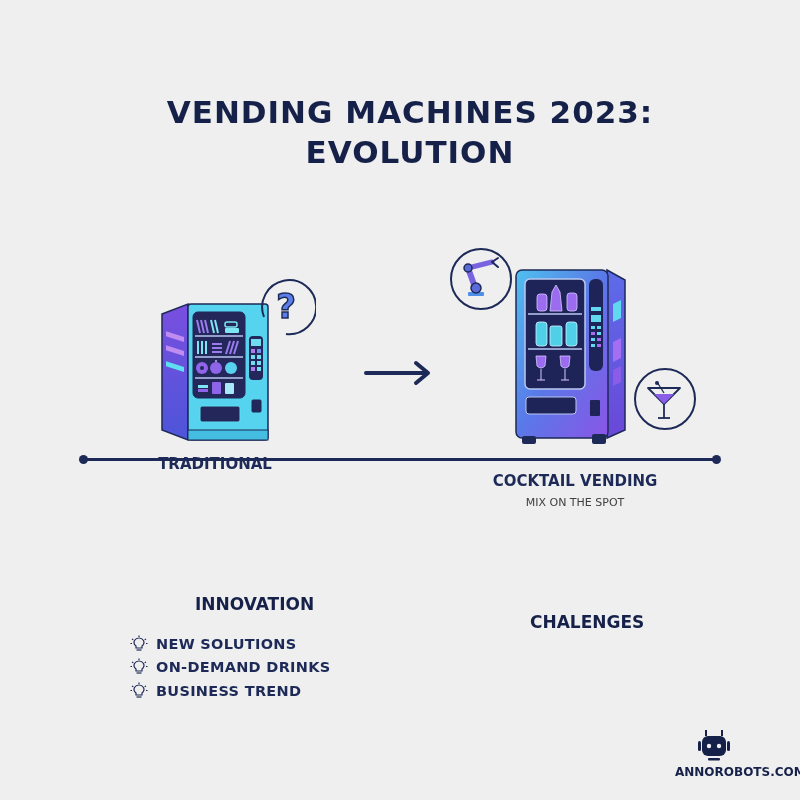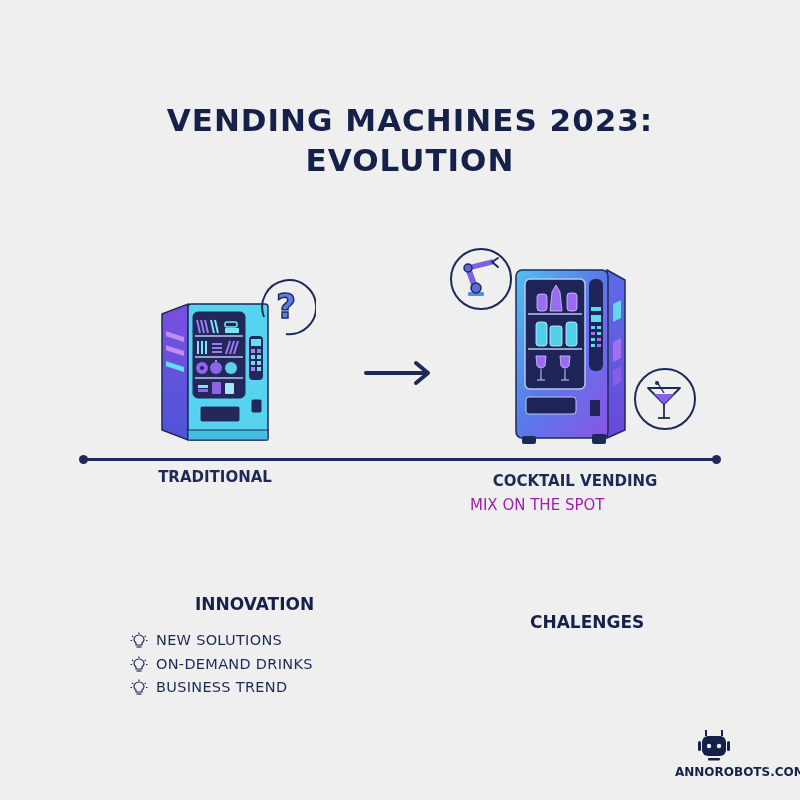--- a/index.html
+++ b/index.html
@@ -4,32 +4,32 @@
 <style>
   * { box-sizing: border-box; margin: 0; padding: 0; }
   html, body { width: 800px; height: 800px; overflow: hidden; }
   body {
     background: #efefef;
     font-family: "DejaVu Sans", sans-serif;
     color: #16214a;
     position: relative;
   }
   .title {
-    position: absolute; left: 0; top: 100px; width: 800px;
+    position: absolute; left: 0; top: 92px; width: 800px;
     text-align: center; font-weight: bold; font-size: 31px; line-height: 40px;
     letter-spacing: 1px; color: #16214a; padding-left: 20px;
   }
   .abs { position: absolute; }
   .timeline-line { position: absolute; left: 82px; top: 458px; width: 636px; height: 3px; background: #1d2a57; border-radius: 2px; }
   .timeline-dot { position: absolute; width: 9px; height: 9px; border-radius: 50%; background: #1d2a57; top: 455px; }
   .stage-label { position: absolute; font-weight: bold; font-size: 15px; color: #1d2a57; text-align: center; }
-  .stage-sub { position: absolute; font-size: 15px; color: #a21caf; }
+  .stage-sub { position: absolute; font-size: 11px; color: #404040; text-align: center; }
   .section-title { position: absolute; font-weight: bold; font-size: 17px; color: #16214a; margin-left: 32px; }
   .list { position: absolute; list-style: none; }
-  .list li { display: flex; align-items: flex-start; height: 23.5px; font-size: 14.5px; font-weight: normal; color: #1d2a57; letter-spacing: 0.3px; }
+  .list li { display: flex; align-items: center; height: 23.5px; font-size: 14.5px; font-weight: bold; color: #1d2a57; letter-spacing: 0.3px; }
   .list li .ic { width: 18px; height: 18px; margin-right: 8px; display: inline-block; }
   .brand { position: absolute; left: 675px; top: 765px; font-size: 12px; font-weight: bold; color: #16214a; }
 </style>
 </head>
 <body>
 
 <div class="title">
   <div>VENDING MACHINES 2023:</div>
   <div>EVOLUTION</div>
 </div>
@@ -192,21 +192,21 @@
   <line x1="32" y1="38" x2="32" y2="52" stroke="#1d2a57" stroke-width="1.8"></line>
   <line x1="26" y1="52" x2="38" y2="52" stroke="#1d2a57" stroke-width="1.8"></line>
   <line x1="25" y1="16" x2="32" y2="27" stroke="#1d2a57" stroke-width="1.3"></line>
   <circle cx="25" cy="17" r="2" fill="#1d2a57"></circle>
 </svg>
 
 <div class="timeline-line"></div>
 <div class="timeline-dot" style="left:79px"></div>
 <div class="timeline-dot" style="left:712px"></div>
 
-<div class="stage-label" style="left:140px;top:468px;width:150px">TRADITIONAL</div>
+<div class="stage-label" style="left:140px;top:455px;width:150px">TRADITIONAL</div>
 <div class="stage-label" style="left:470px;top:472px;width:210px">COCKTAIL VENDING</div>
 <div class="stage-sub" style="left:470px;top:496px;width:210px">MIX ON THE SPOT</div>
 
 <div class="section-title" style="left:163px;top:594px">INNOVATION</div>
 <ul class="list" style="left:130px;top:632px">
   <li>
     <svg class="ic" viewBox="0 0 18 18">
       <g stroke="#1d2a57" stroke-width="1.2" fill="none">
           <path d="M6 11 Q3 8.5 4.5 5.5 Q6 3 9 3 Q12 3 13.5 5.5 Q15 8.5 12 11 L12 13 L6 13 Z"></path>
           <line x1="6.5" y1="15" x2="11.5" y2="15"></line>

